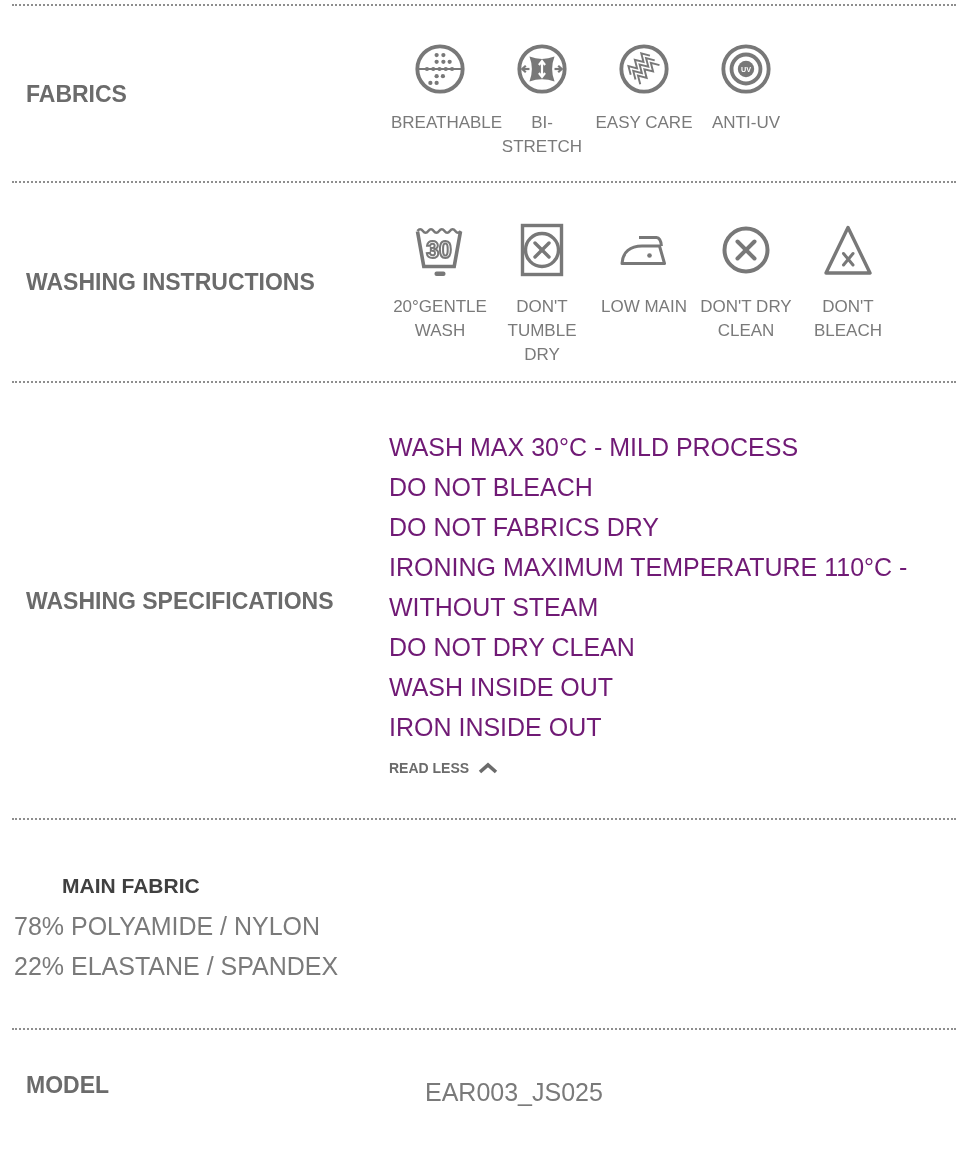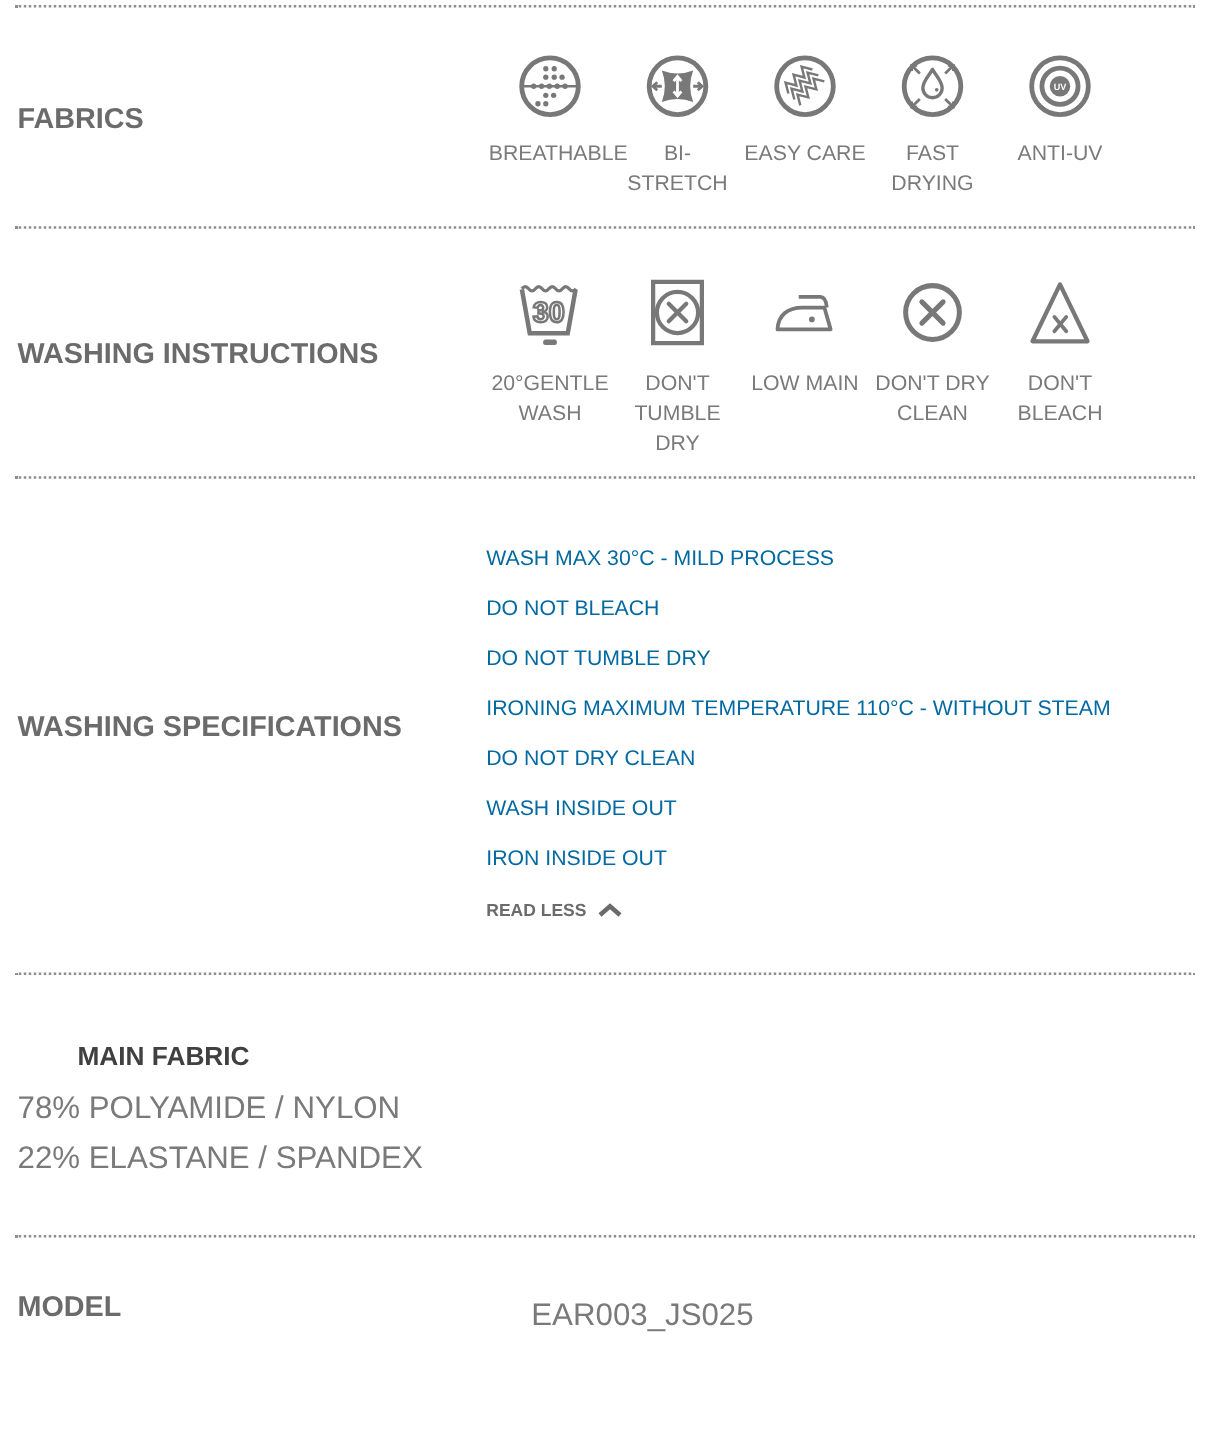--- a/index.html
+++ b/index.html
@@ -14,21 +14,21 @@
     height:0;
     border-top:2px dotted #8e8e8e;
     margin:0 12px;
   }
   .page { padding-top:4px; }
   .row {
     display:grid;
     grid-template-columns:375px 1fr;
   }
   .label-cell {
-    padding-left:14px; padding-right:16px;
+    padding-left:26px; padding-right:16px;
     display:flex; align-items:center;
   }
   .section-label {
     font-size:23px; font-weight:bold; color:#6b6b6b;
     line-height:40px; max-width:345px;
   }
   .content-cell { padding-left:14px; padding-right:16px; }
 
   
   .icon-strip { display:flex; }
@@ -43,21 +43,21 @@
     width:98px;
     text-align:center;
     font-size:17px; line-height:24px;
     color:#7a7a7a;
   }
   .row-fabrics .content-cell { padding-top:36px; padding-bottom:22px; }
   .row-wash .content-cell { padding-top:37px; padding-bottom:14px; }
 
   
   .row-specs .content-cell { padding-top:44px; padding-bottom:42px; }
-  .spec-line { font-size:17px; line-height:40px; color:#0369a1; }
+  .spec-line { font-size:25px; line-height:40px; color:#701a75; }
   .read-less {
     margin-top:13px;
     display:flex; align-items:center; gap:9px;
     font-size:14px; font-weight:bold; color:#6b6b6b;
     background:none; border:none; cursor:pointer;
     font-family:"Liberation Sans", sans-serif;
     padding:0;
   }
 
   
@@ -140,40 +140,20 @@
               <g transform="rotate(-45 28 28)" stroke-width="2">
                 <path d="M14 22.5 l4.7 -8 4.7 8 4.7 -8 4.7 8 4.7 -8 4.7 8"></path>
                 <path d="M14 29.5 l4.7 -8 4.7 8 4.7 -8 4.7 8 4.7 -8 4.7 8"></path>
                 <path d="M14 36.5 l4.7 -8 4.7 8 4.7 -8 4.7 8 4.7 -8 4.7 8"></path>
               </g>
             </svg>
           </div>
           <div class="caption">EASY CARE</div>
         </div>
 
-        <div class="icon-item">
-          <div class="icon-box-fab">
-            <svg width="54" height="54" viewBox="0 0 56 56" fill="none" stroke="#787878">
-              <circle cx="28" cy="28" r="23.5" stroke-width="4"></circle>
-              <path d="M28 14 C25 19.5 20 23.5 20 29.5 A8 8 0 0 0 36 29.5 C36 23.5 31 19.5 28 14 Z" stroke-width="2.8" stroke-linejoin="round"></path>
-              <circle cx="31.5" cy="31" r="1.5" fill="#787878" stroke="none"></circle>
-              <g stroke-width="2.3" stroke-linejoin="miter">
-                <line x1="11" y1="11" x2="17.5" y2="17.5"></line>
-                  <path d="M15.3 10.7 L10.7 10.7 L10.7 15.3"></path>
-                <line x1="45" y1="11" x2="38.5" y2="17.5"></line>
-                  <path d="M40.7 10.7 L45.3 10.7 L45.3 15.3"></path>
-                <line x1="11" y1="45" x2="17.5" y2="38.5"></line>
-                  <path d="M10.7 40.7 L10.7 45.3 L15.3 45.3"></path>
-                <line x1="45" y1="45" x2="38.5" y2="38.5"></line>
-                  <path d="M45.3 40.7 L45.3 45.3 L40.7 45.3"></path>
-              </g>
-            </svg>
-          </div>
-          <div class="caption">FAST DRYING</div>
-        </div>
 
         <div class="icon-item">
           <div class="icon-box-fab">
             <svg width="54" height="54" viewBox="0 0 56 56" fill="none">
               <circle cx="28" cy="28" r="23.5" stroke="#787878" stroke-width="4"></circle>
               <circle cx="28" cy="28" r="15" stroke="#787878" stroke-width="4"></circle>
               <circle cx="28" cy="28" r="8.5" fill="#787878"></circle>
               <text x="28" y="30.8" text-anchor="middle" font-size="7.5" font-weight="bold" fill="#ffffff">UV</text>
             </svg>
           </div>
@@ -262,21 +242,21 @@
 
   <div class="sep"></div>
 
   <div class="row row-specs">
     <div class="label-cell">
       <div class="section-label">WASHING SPECIFICATIONS</div>
     </div>
     <div class="content-cell">
       <div class="spec-line">WASH MAX 30°C - MILD PROCESS</div>
       <div class="spec-line">DO NOT BLEACH</div>
-      <div class="spec-line">DO NOT TUMBLE DRY</div>
+      <div class="spec-line">DO NOT FABRICS DRY</div>
       <div class="spec-line">IRONING MAXIMUM TEMPERATURE 110°C - WITHOUT STEAM</div>
       <div class="spec-line">DO NOT DRY CLEAN</div>
       <div class="spec-line">WASH INSIDE OUT</div>
       <div class="spec-line">IRON INSIDE OUT</div>
       <button class="read-less">
         <span>READ LESS</span>
         <span>
           <svg width="20" height="12" viewBox="0 0 20 12" fill="none" stroke="#6b6b6b">
             <polyline points="2,10 10,3 18,10" stroke-width="3.6"></polyline>
           </svg>

